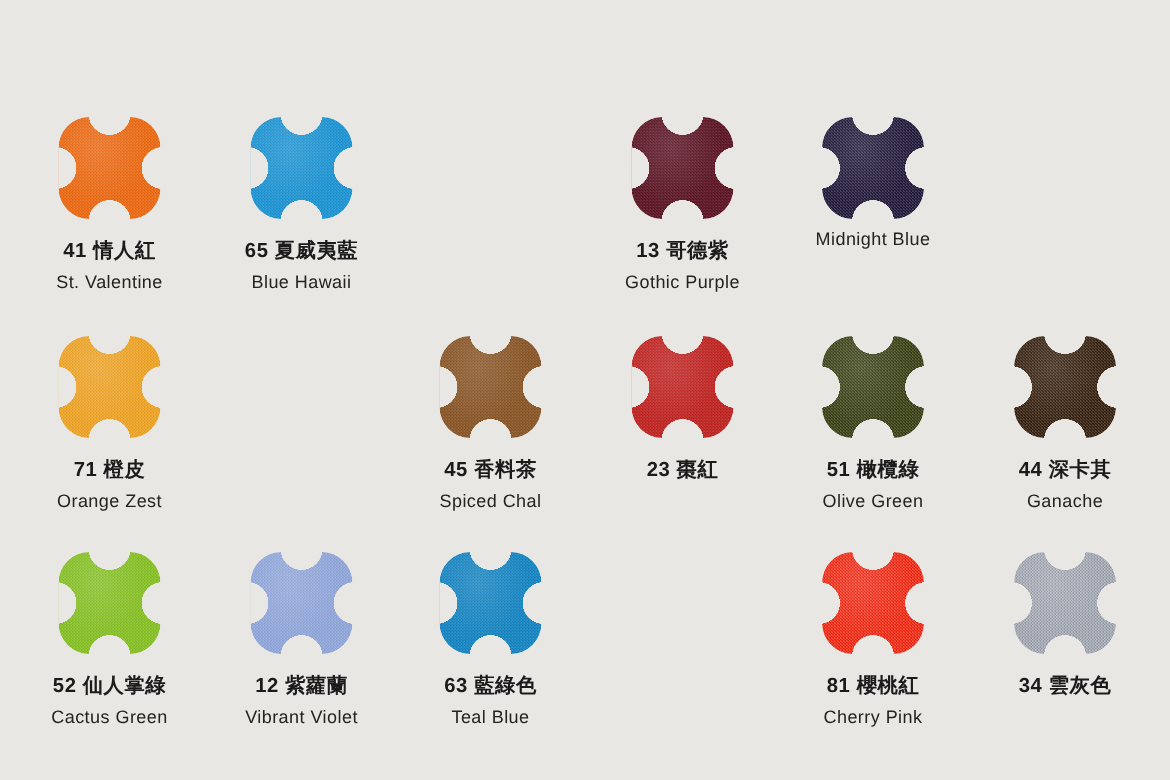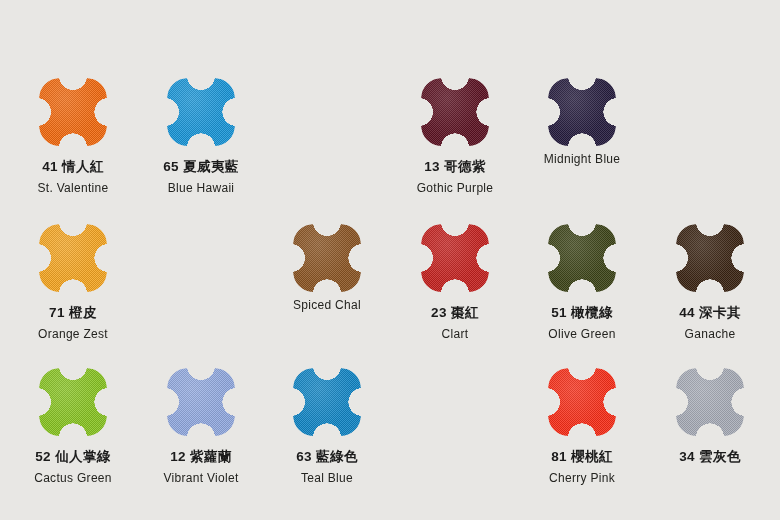--- a/index.html
+++ b/index.html
@@ -166,31 +166,31 @@
         <div class="label-cn">71 橙皮</div>
         <div class="label-en">Orange Zest</div>
       </div>
       <div class="cell" style="left: 262px; top: 224px;">
         <div class="chip-wrap">
           <div class="chip" style="background: rgb(139, 85, 36);">
             <div class="weave"></div>
             <div class="sheen"></div>
           </div>
         </div>
+        <div class="label-cn">45 香料茶</div>
         <div class="label-en">Spiced Chal</div>
       </div>
       <div class="cell" style="left: 390px; top: 224px;">
         <div class="chip-wrap">
           <div class="chip" style="background: rgb(196, 33, 31);">
             <div class="weave"></div>
             <div class="sheen"></div>
           </div>
         </div>
         <div class="label-cn">23 棗紅</div>
-        <div class="label-en">Clart</div>
       </div>
       <div class="cell" style="left: 517px; top: 224px;">
         <div class="chip-wrap">
           <div class="chip" style="background: rgb(61, 68, 24);">
             <div class="weave"></div>
             <div class="sheen"></div>
           </div>
         </div>
         <div class="label-cn">51 橄欖綠</div>
         <div class="label-en">Olive Green</div>

